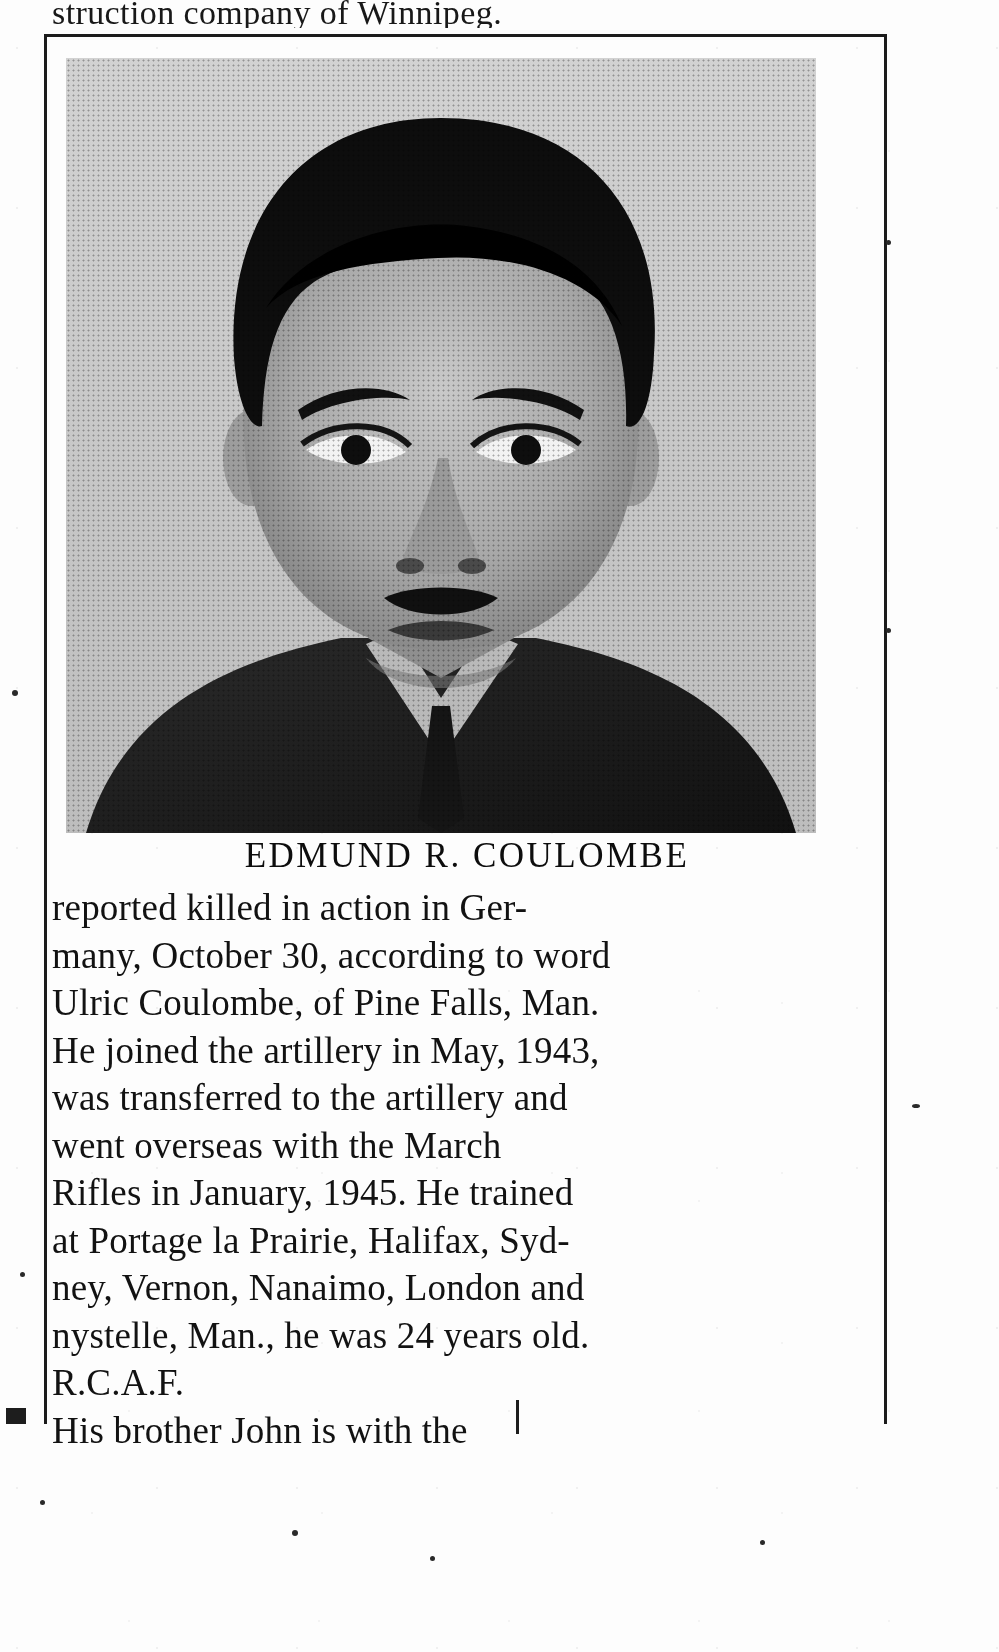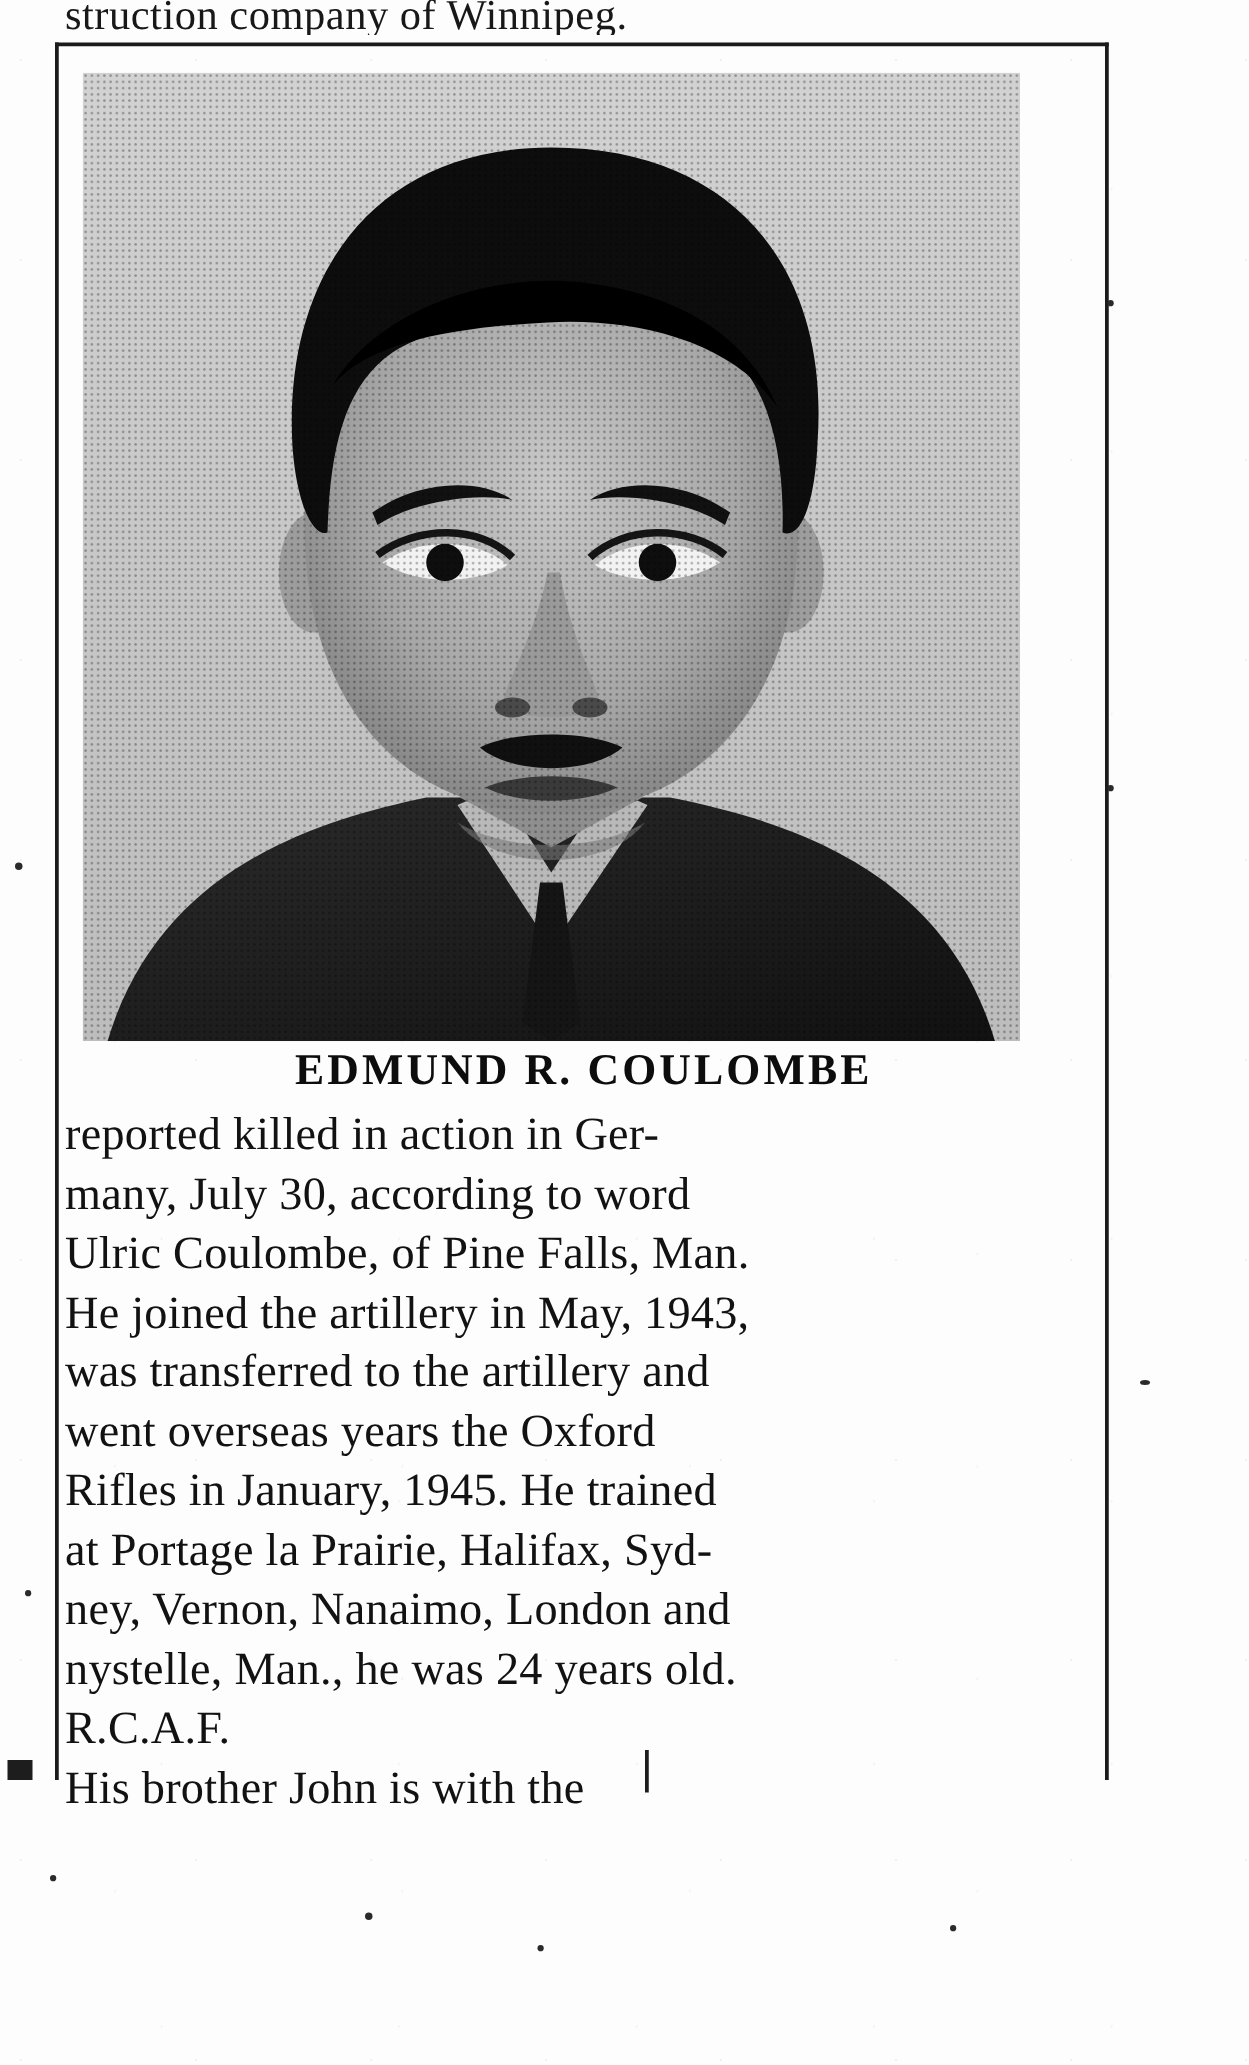--- a/index.html
+++ b/index.html
@@ -103,21 +103,21 @@
   }
 
   
   .caption {
     position: absolute;
     left: 52px;
     top: 836px;
     width: 830px;
     text-align: center;
     font-family: "Liberation Serif", serif;
-    font-weight: bold;
+    font-weight: normal;
     font-size: 35px;
     letter-spacing: 2.5px;
     color: #0d0d0d;
   }
 
   
   .body-text {
     position: absolute;
     left: 52px;
     top: 884px;
@@ -215,25 +215,25 @@
 
         <path d="M300 600 C 340 624, 410 624, 450 600 C 420 640, 330 640, 300 600 Z" fill="#7a7a7a" opacity="0.6"></path>
       </svg>
       <div class="halftone"></div>
     </div>
 
     <div class="caption">EDMUND R. COULOMBE</div>
 
     <div class="body-text">
       <div class="line">reported  killed  in  action  in  Ger-</div>
-      <div class="line">many, July  30,  according  to  word</div>
+      <div class="line">many, October  30,  according  to  word</div>
       <div class="line">Ulric Coulombe, of Pine Falls, Man.</div>
       <div class="line">He joined the artillery in May, 1943,</div>
       <div class="line">was transferred to the artillery and</div>
-      <div class="line">went   overseas   years   the   Oxford</div>
+      <div class="line">went   overseas   with   the   March</div>
       <div class="line">Rifles in January, 1945. He trained</div>
       <div class="line">at Portage la Prairie, Halifax, Syd-</div>
       <div class="line">ney, Vernon, Nanaimo, London and</div>
       <div class="line">nystelle, Man., he was 24 years old.</div>
       <div class="line">R.C.A.F.</div>
       <div class="line">His  brother  John  is   with   the</div>
     </div>
 
     <div class="smudge" style="left:6px; top:1408px; width:20px; height:16px;"></div>
     <div class="smudge" style="left:516px; top:1400px; width:3px; height:34px;"></div>

